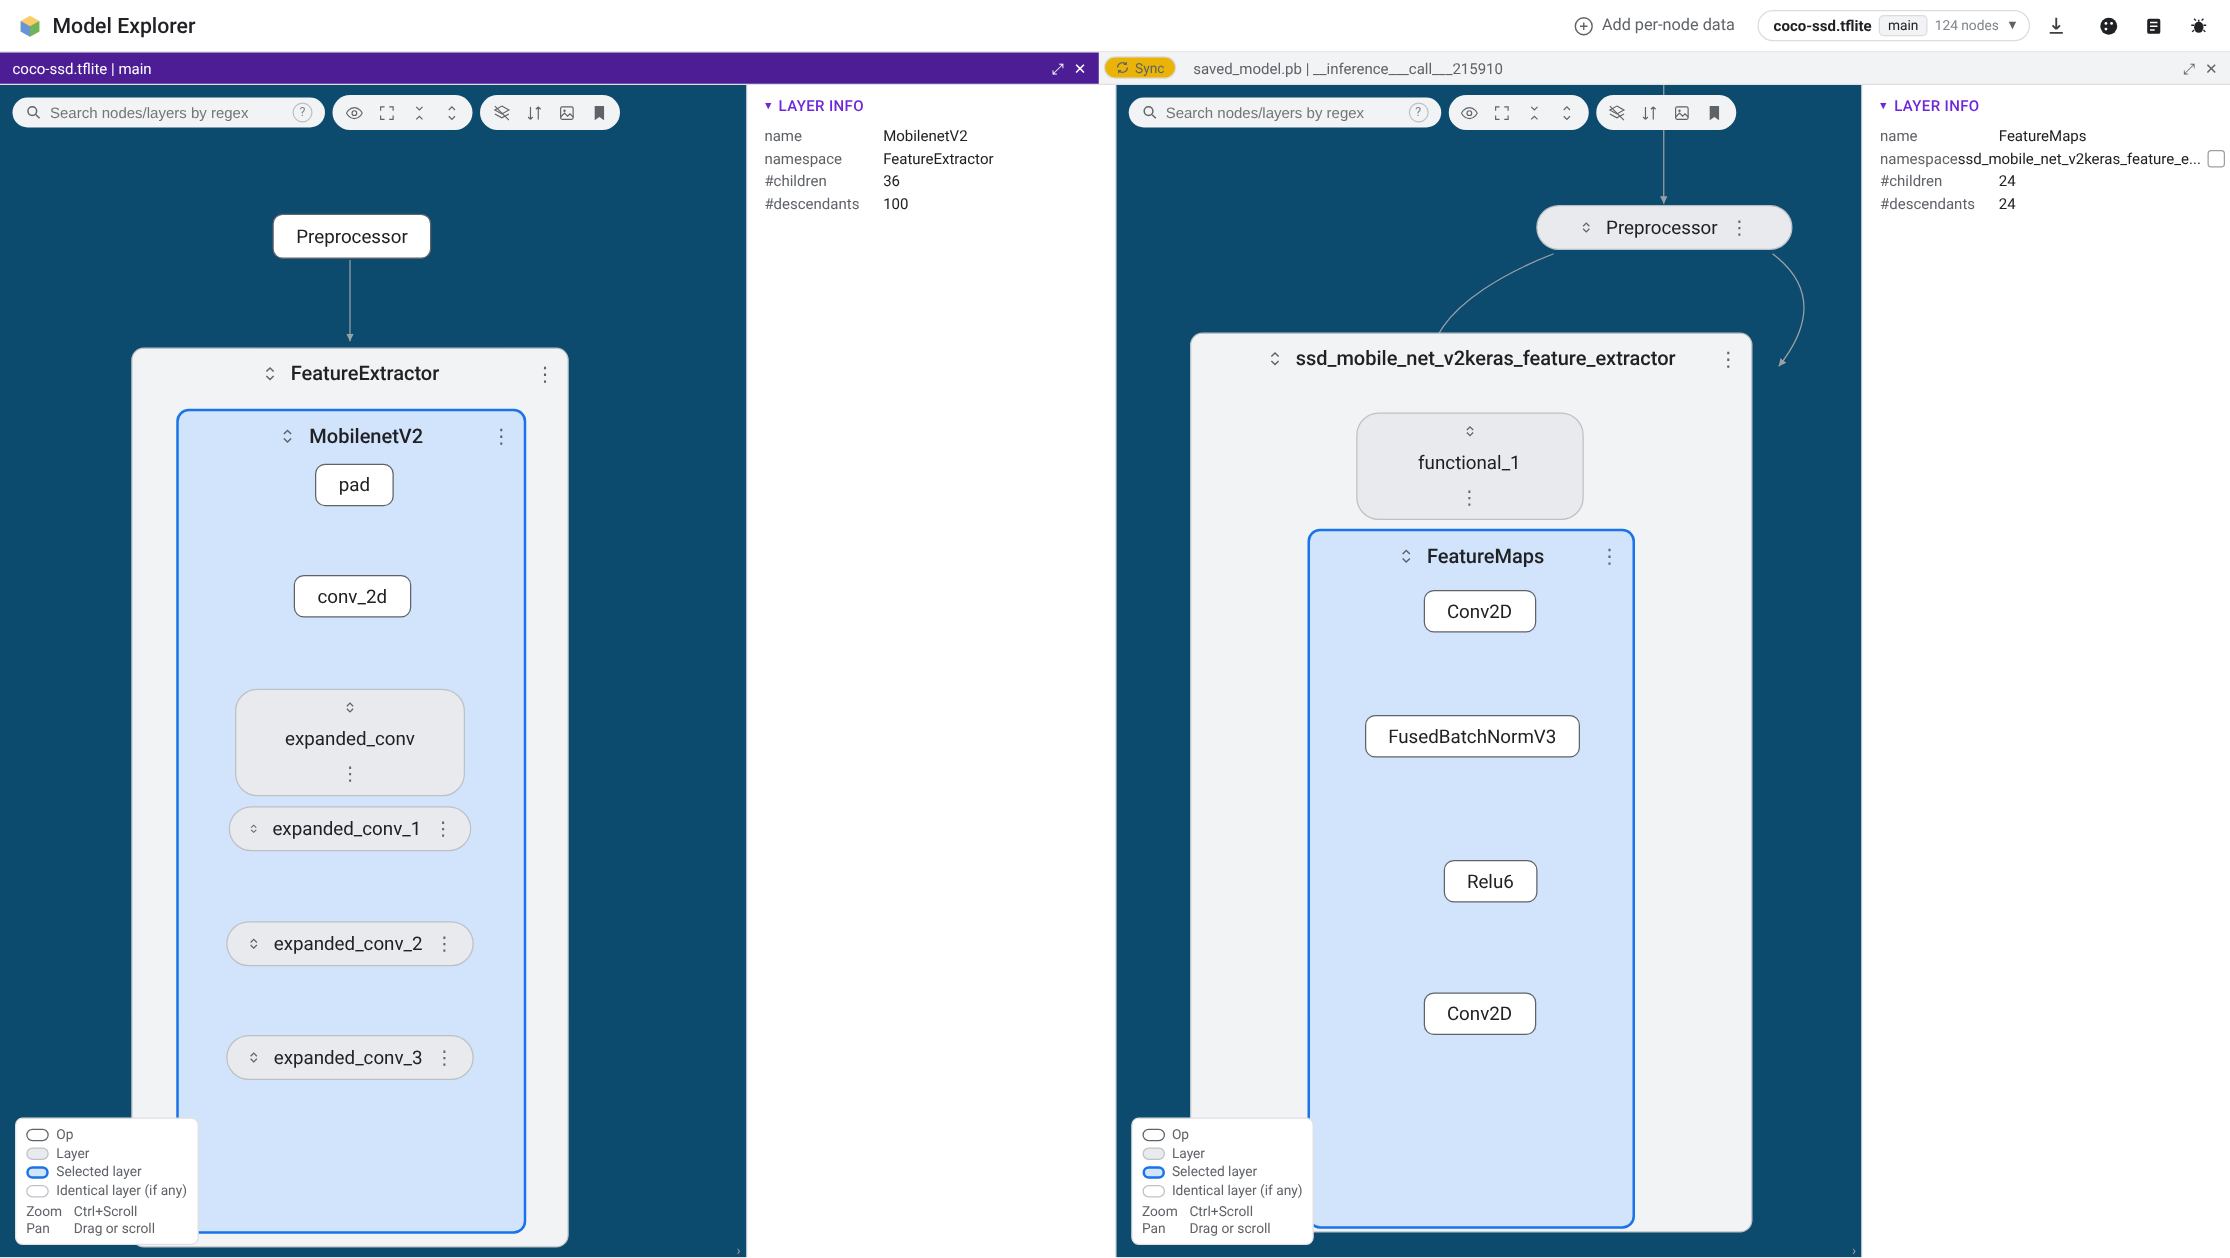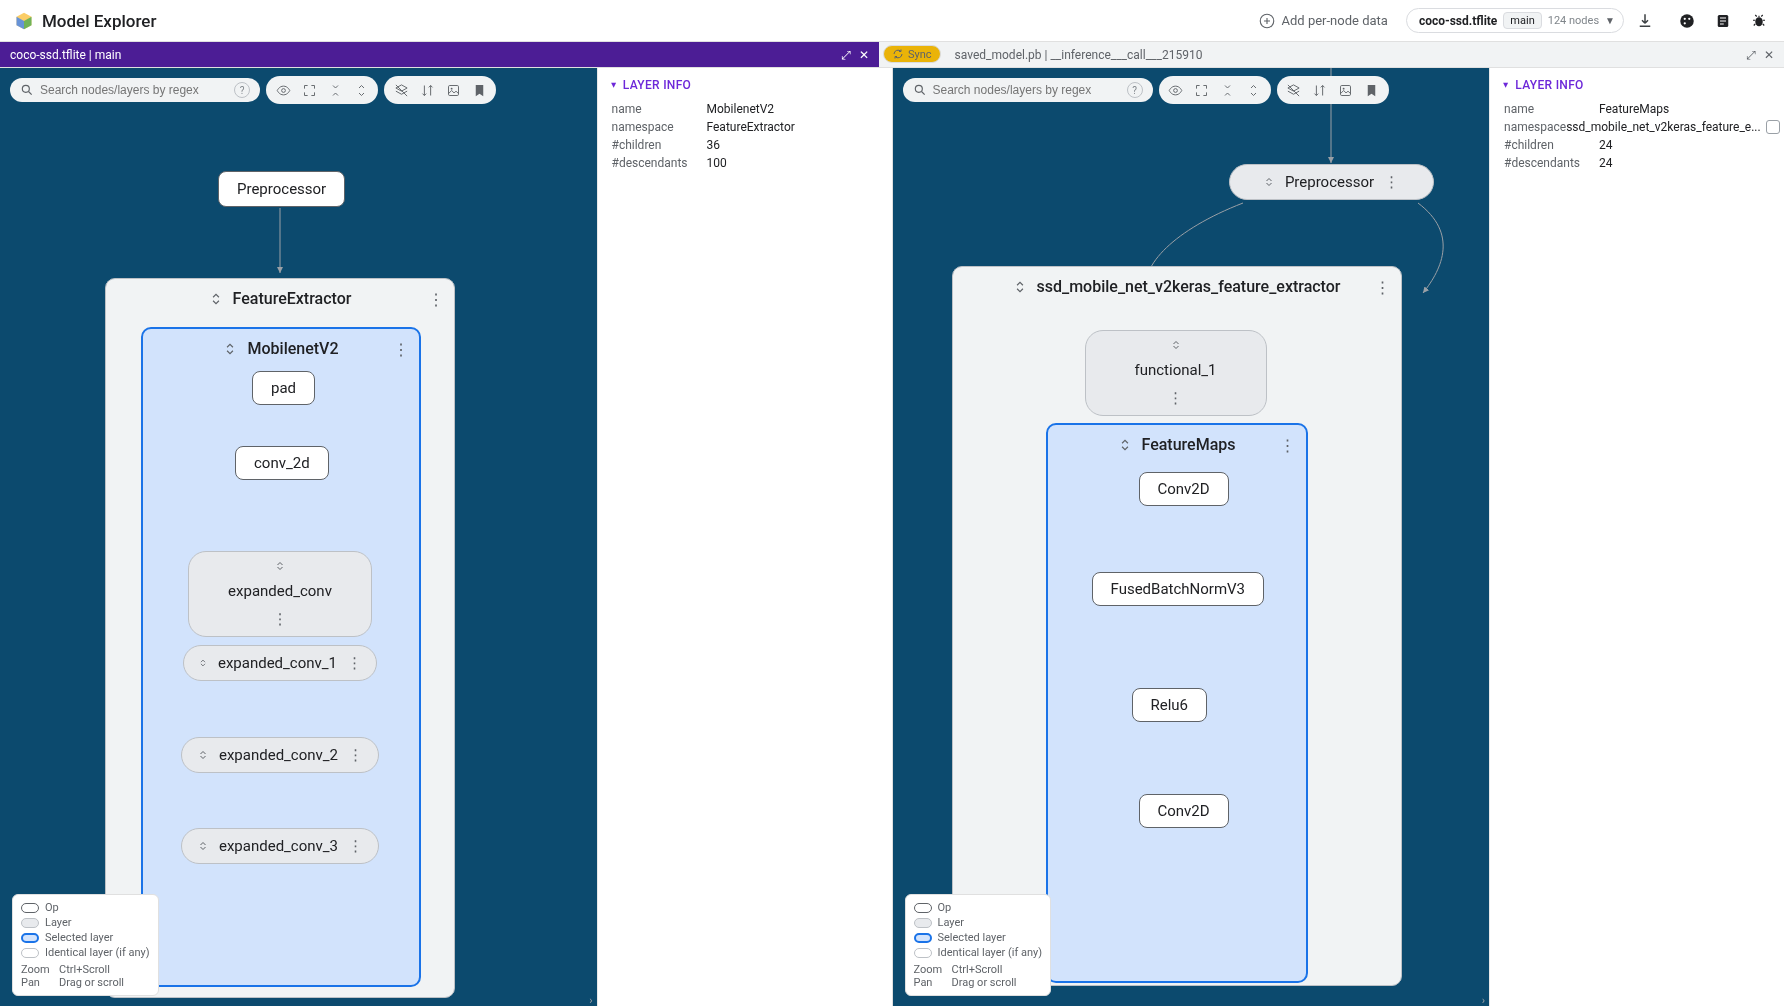--- a/index.html
+++ b/index.html
@@ -268,21 +268,21 @@
                   <svg class="collapse-icon" viewBox="0 0 24 24">
                       <path d="M7 9l5-5 5 5M7 15l5 5 5-5" stroke="#5f6368" fill="none" stroke-width="2" transform="rotate(180 12 12)"></path>
                     </svg>
                   <span>MobilenetV2</span>
                   <span class="menu-icon">⋮</span>
                 </div>
               </div>
             </div>
 
             <div class="node small" style="left:252px;top:303px;">pad</div>
-            <div class="node small" style="left:235px;top:378px;">conv_2d</div>
+            <div class="node small" style="left:235px;top:392px;">conv_2d</div>
 
             <div class="layer-pill" style="left:188px;top:483px;width:184px;flex-direction:column;">
               <svg class="expand-icon" viewBox="0 0 24 24">
                   <path d="M7 10l5-5 5 5M7 14l5 5 5-5" stroke="#5f6368" fill="none" stroke-width="2"></path>
                 </svg>
               <span>expanded_conv</span>
               <span class="pill-menu">⋮</span>
             </div>
             <div class="layer-pill" style="left:183px;top:577px;width:194px;">
               <svg class="expand-icon" viewBox="0 0 24 24">
@@ -473,21 +473,21 @@
                 <svg class="collapse-icon" viewBox="0 0 24 24">
                     <path d="M7 9l5-5 5 5M7 15l5 5 5-5" stroke="#5f6368" fill="none" stroke-width="2" transform="rotate(180 12 12)"></path>
                   </svg>
                 <span>FeatureMaps</span>
                 <span class="menu-icon">⋮</span>
               </div>
             </div>
 
             <div class="node small" style="left:246px;top:404px;">Conv2D</div>
             <div class="node small" style="left:199px;top:504px;text-align:center;">FusedBatchNormV3</div>
-            <div class="node small" style="left:239px;top:620px;">Relu6</div>
+            <div class="node small" style="left:262px;top:620px;">Relu6</div>
             <div class="node small" style="left:246px;top:726px;">Conv2D</div>
           </div>
 
           <div class="legend">
             <div class="legend-row">
                 <span class="legend-sw op"></span>
                 <span>Op</span>
               </div>
             <div class="legend-row">
                 <span class="legend-sw layer"></span>

